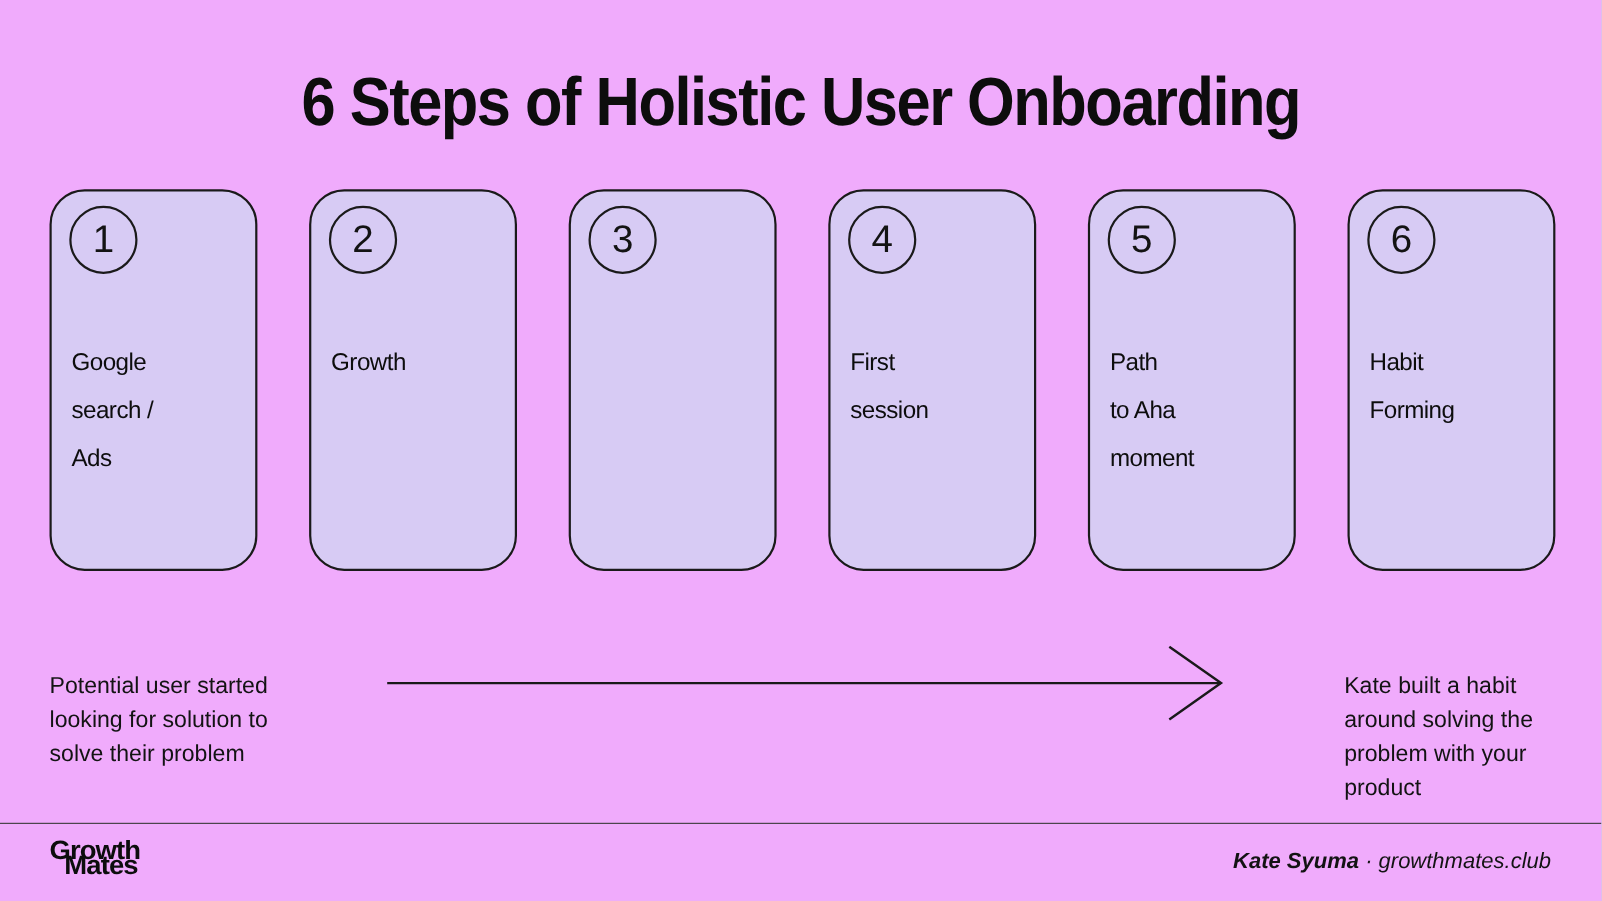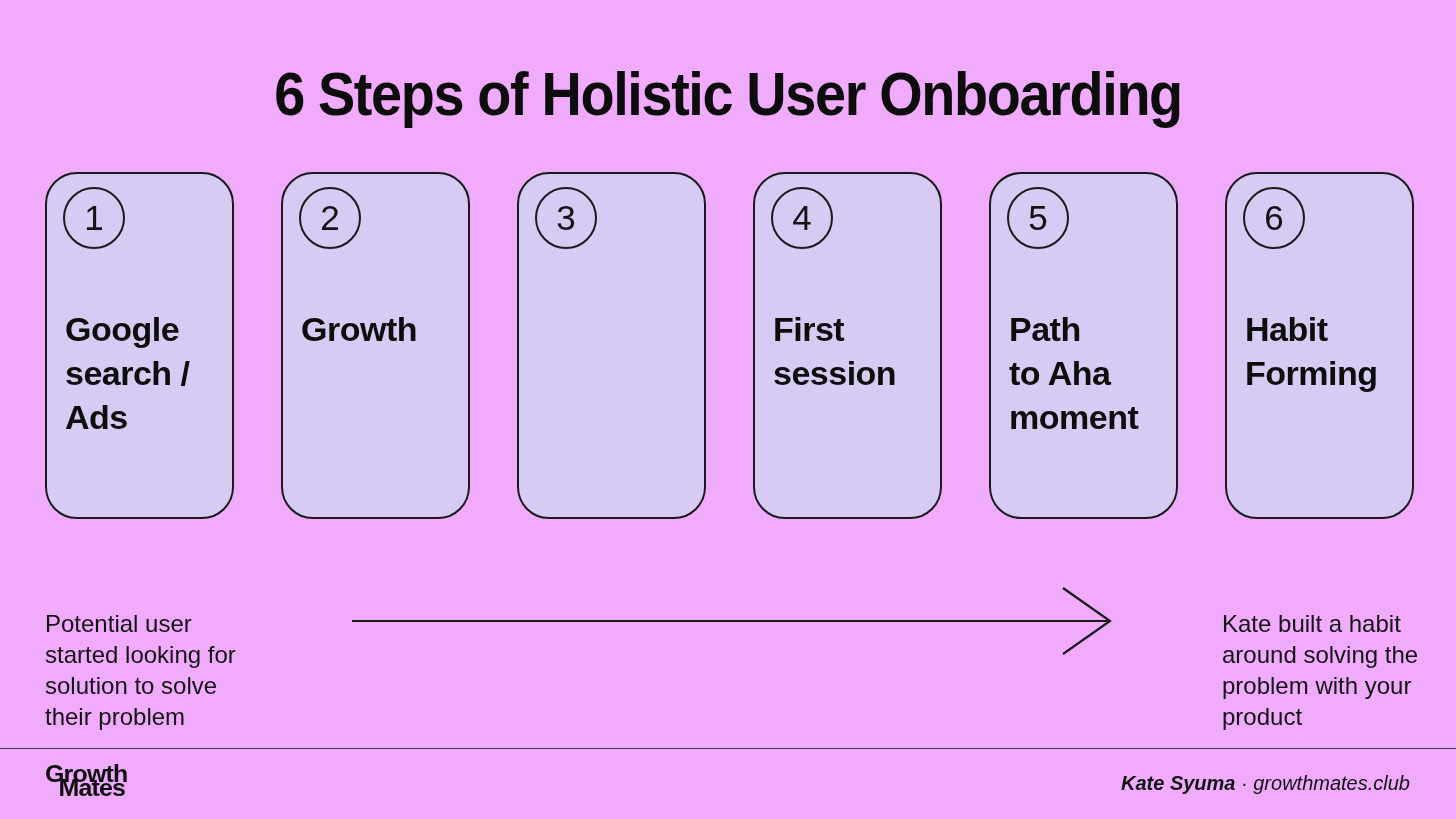--- a/index.html
+++ b/index.html
@@ -64,32 +64,32 @@
   }
   .step-number {
     font-size: 35px;
     font-weight: 400;
     line-height: 1;
     transform: translateY(-1px);
   }
   .step-label {
     margin-top: 58px;
     margin-left: 2px;
-    font-size: 34px;
-    font-weight: 700;
+    font-size: 22px;
+    font-weight: 400;
     letter-spacing: -0.5px;
     line-height: 44px;
     white-space: pre-line;
     color: #0d0d0d;
   }
 
   
   .journey-note {
     position: absolute;
-    font-size: 24px;
+    font-size: 21px;
     line-height: 31px;
     color: #131313;
     margin-top: 47px;
   }
   .journey-note strong { font-weight: 400; }
   .note-left  { left: 45px;  top: 561px; width: 222px; }
   .note-right { left: 1222px; top: 561px; width: 205px; }
 
   
   .flow-arrow {

